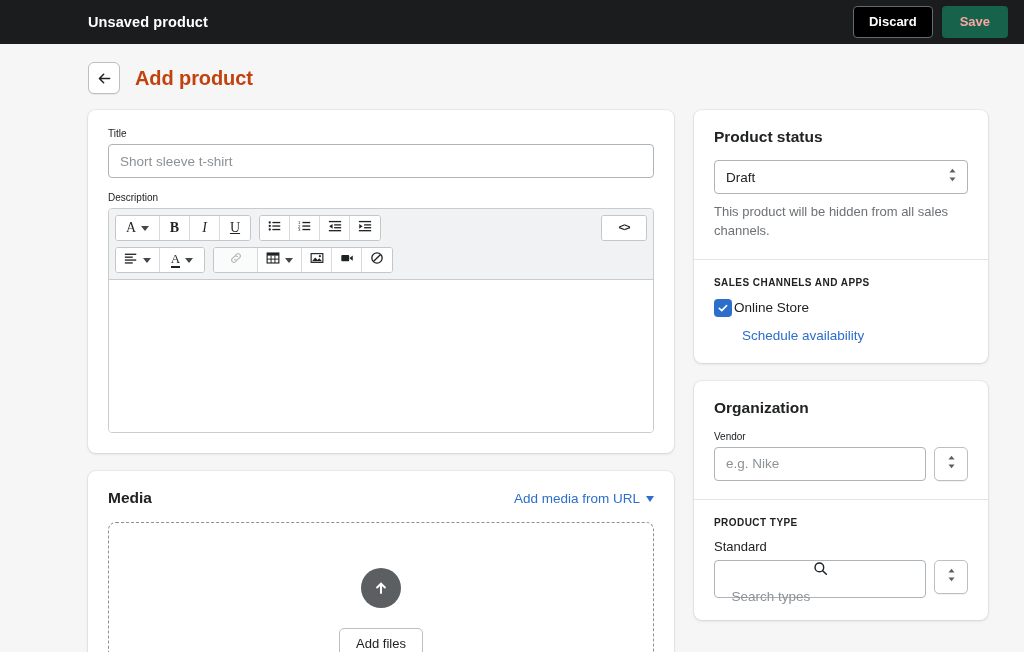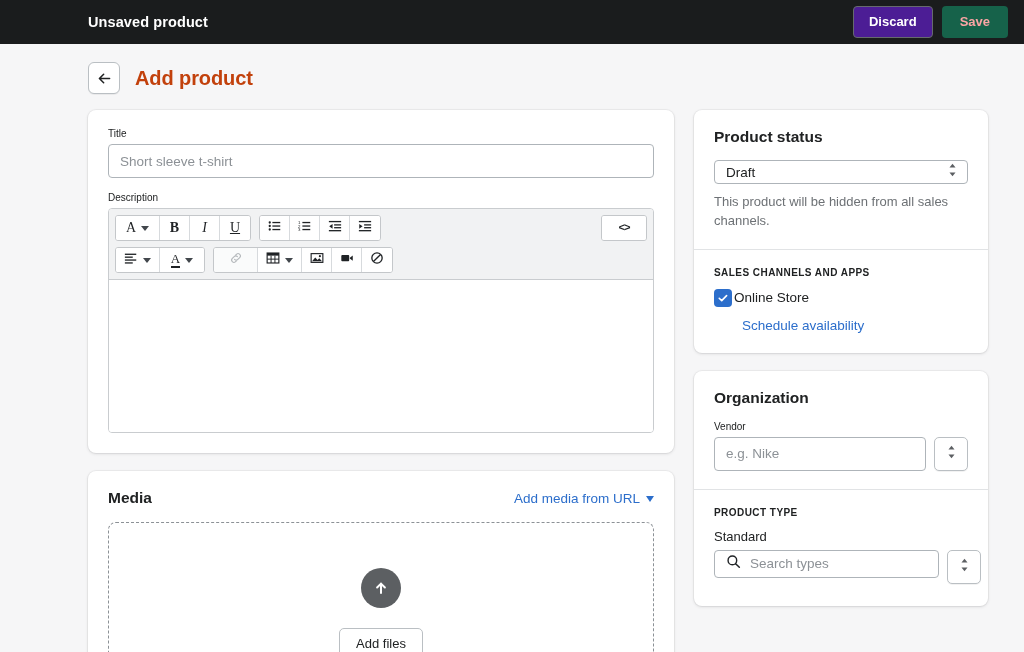--- a/index.html
+++ b/index.html
@@ -28,21 +28,21 @@
     font-weight: 600;
     letter-spacing: .1px;
   }
   .topbar-actions {
     margin-left: auto;
     display: flex;
     align-items: center;
     gap: 9px;
   }
   .btn-discard {
-    background: #4c1d95;
+    background: #000000;
     color: #ffffff;
     border: 1px solid #666a6d;
     border-radius: 4px;
     font-size: 13px;
     font-weight: 600;
     padding: 7px 15px;
     font-family: inherit;
     cursor: pointer;
     line-height: 1.2;
   }
@@ -276,21 +276,21 @@
     font-weight: 700;
     letter-spacing: .45px;
     color: #202223;
     text-transform: uppercase;
     margin-bottom: 11px;
   }
 
   .select-wrap { position: relative; }
   .select-box {
     width: 100%;
-    height: 24px;
+    height: 34px;
     border: 1px solid #aeb4b9;
     border-radius: 4px;
     background: #ffffff;
     display: flex;
     align-items: center;
     padding: 0 30px 0 11px;
     font-size: 13.5px;
     color: #202223;
     cursor: pointer;
   }
@@ -314,28 +314,29 @@
     border-radius: 5px;
     background: #ffffff;
     display: flex;
     align-items: center;
     justify-content: center;
     cursor: pointer;
     box-shadow: 0 1px 0 rgba(0,0,0,.05);
     flex: 0 0 34px;
   }
   .search-field {
-    height: 28px;
+    height: 38px;
     border: 1px solid #aeb4b9;
     border-radius: 4px;
     background: #ffffff;
     display: flex;
     align-items: center;
     gap: 9px;
     padding: 0 11px;
+    flex-direction: column;
   }
   .search-field input {
     border: none;
     outline: none;
     font-size: 13.5px;
     font-family: inherit;
     flex: 1;
     background: transparent;
     color: #202223;
   }

